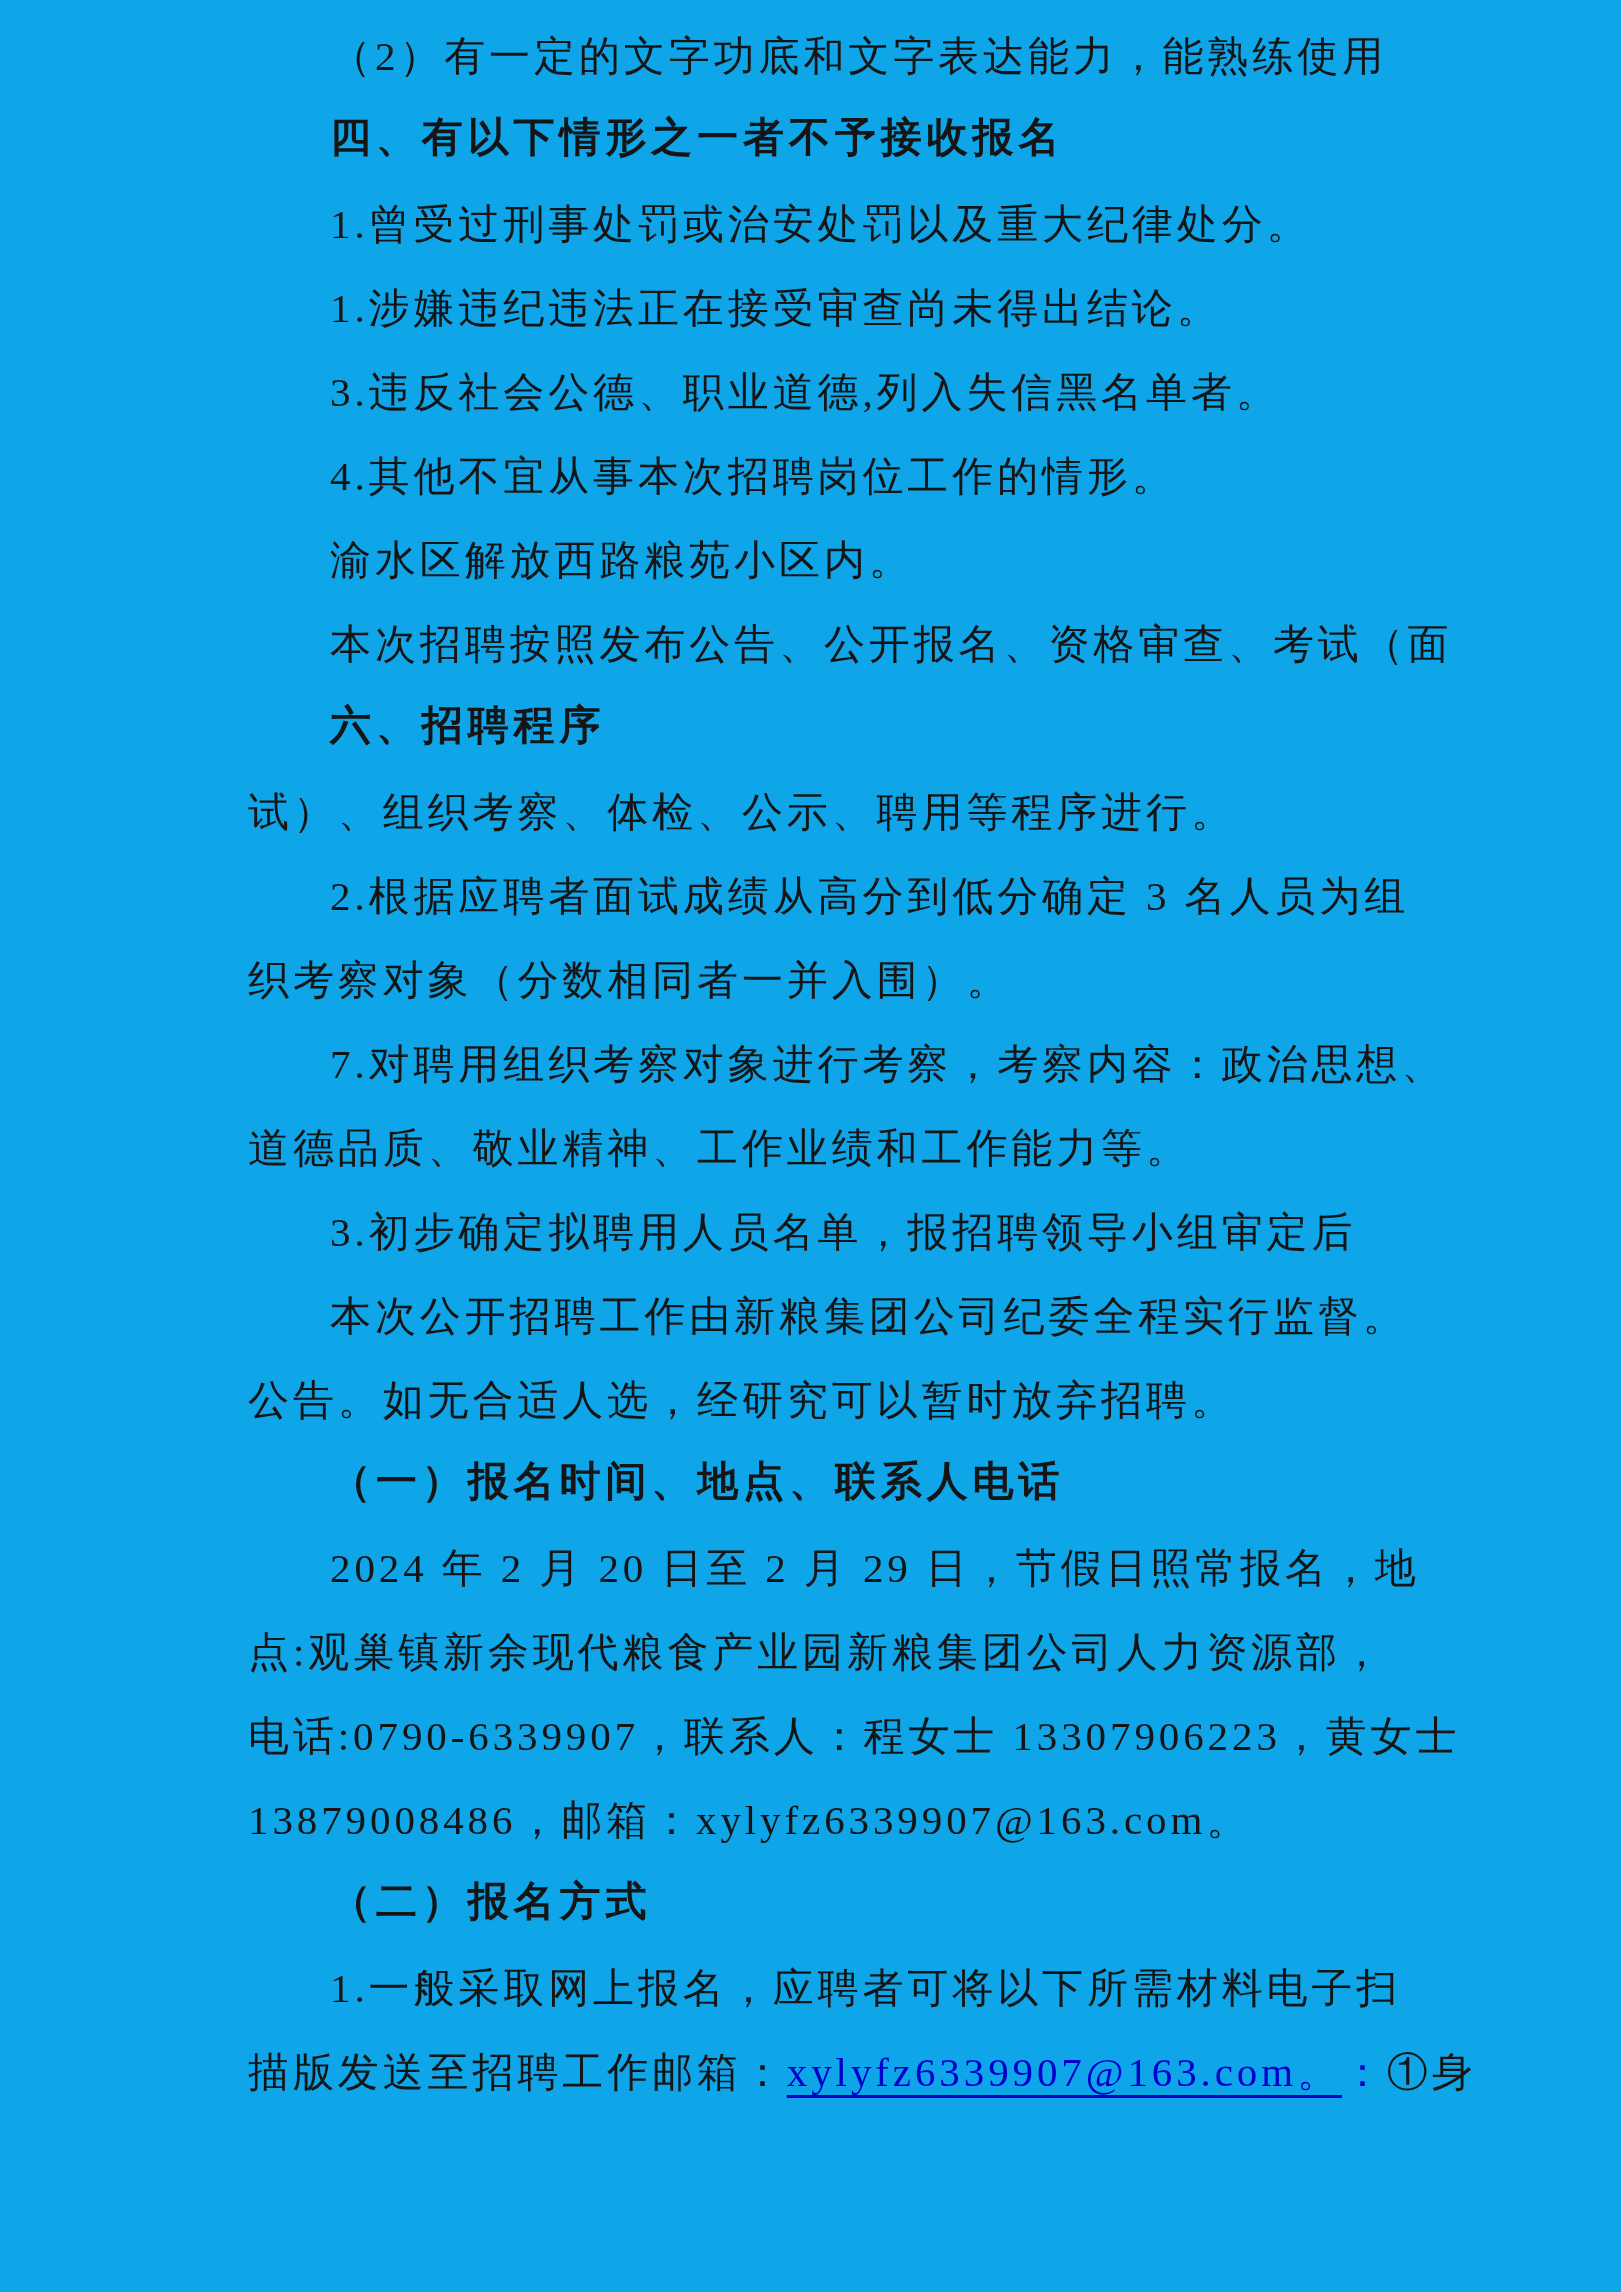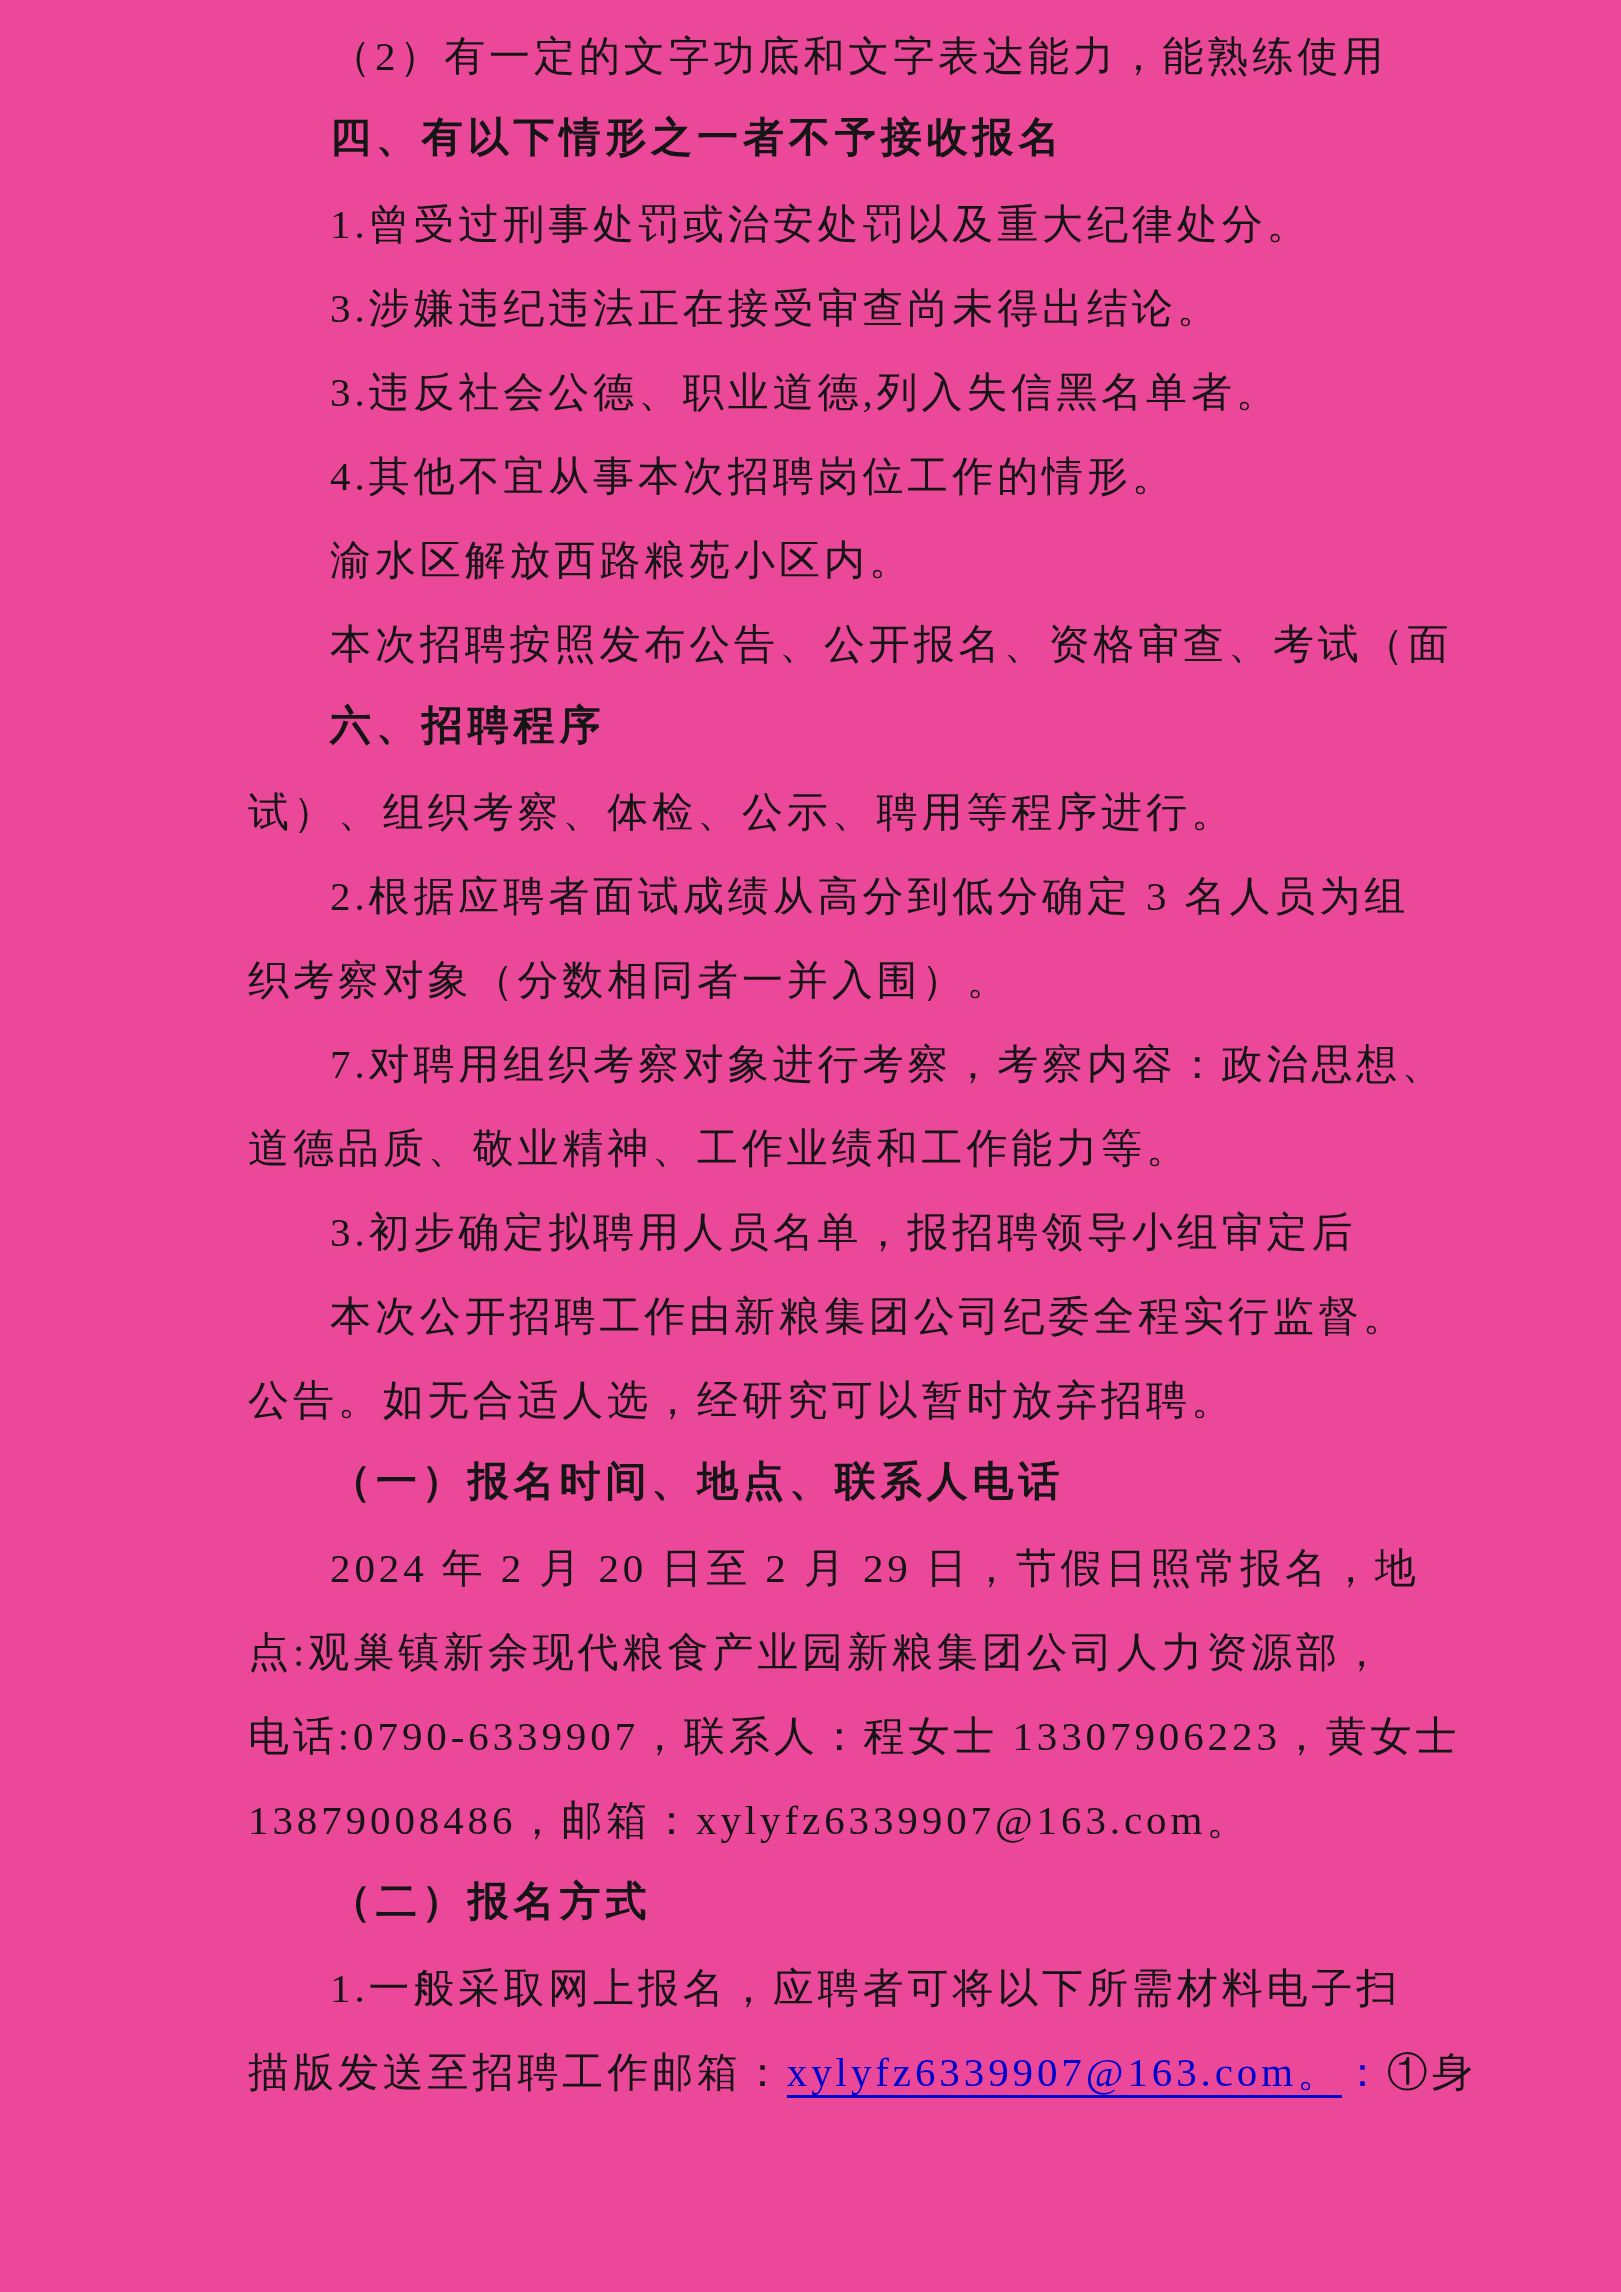--- a/index.html
+++ b/index.html
@@ -4,21 +4,21 @@
 <style>
   html, body {
     margin: 0;
     padding: 0;
     background: #ffffff;
   }
   .page {
     position: relative;
     width: 1621px;
     height: 2293px;
-    background: #ec4899;
+    background: #0ea5e9;
     overflow: hidden;
     box-sizing: border-box;
     padding: 13.7px 147px 0 248px;
     font-family: "Liberation Serif", "DejaVu Serif", serif;
     color: #151515;
   }
   .line {
     height: 84px;
     line-height: 84px;
     font-size: 41px;
@@ -45,21 +45,21 @@
     text-decoration: none;
   }
 </style>
 </head>
 <body>
 
 <div class="page">
   <div class="line indent">（2）有一定的文字功底和文字表达能力，能熟练使用</div>
   <div class="line indent heading">四、有以下情形之一者不予接收报名</div>
   <div class="line indent">1.曾受过刑事处罚或治安处罚以及重大纪律处分。</div>
-  <div class="line indent">3.涉嫌违纪违法正在接受审查尚未得出结论。</div>
+  <div class="line indent">1.涉嫌违纪违法正在接受审查尚未得出结论。</div>
   <div class="line indent">3.违反社会公德、职业道德,列入失信黑名单者。</div>
   <div class="line indent">4.其他不宜从事本次招聘岗位工作的情形。</div>
   <div class="line indent">渝水区解放西路粮苑小区内。</div>
   <div class="line indent">本次招聘按照发布公告、公开报名、资格审查、考试（面</div>
   <div class="line indent heading">六、招聘程序</div>
   <div class="line">试）、组织考察、体检、公示、聘用等程序进行。</div>
   <div class="line indent">2.根据应聘者面试成绩从高分到低分确定 3 名人员为组</div>
   <div class="line">织考察对象（分数相同者一并入围）。</div>
   <div class="line indent">7.对聘用组织考察对象进行考察，考察内容：政治思想、</div>
   <div class="line">道德品质、敬业精神、工作业绩和工作能力等。</div>

